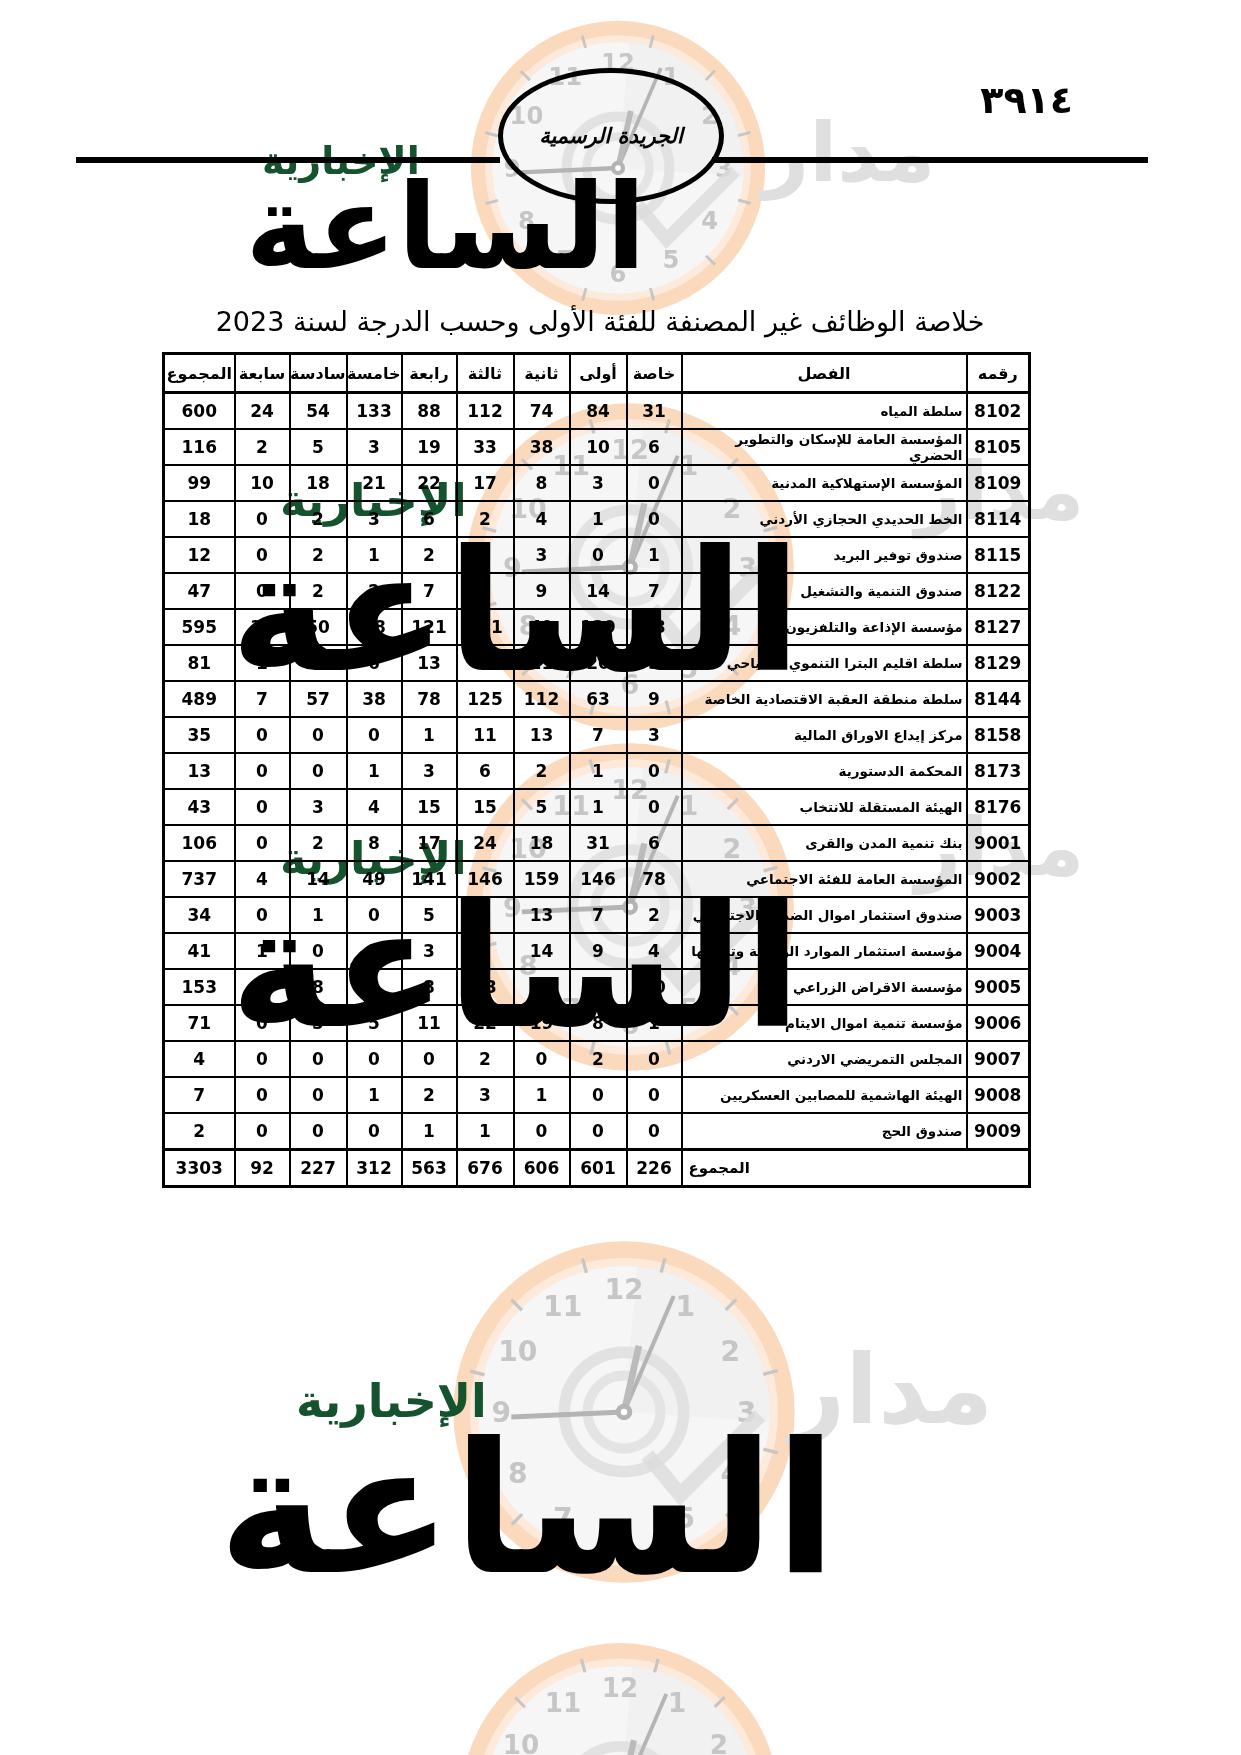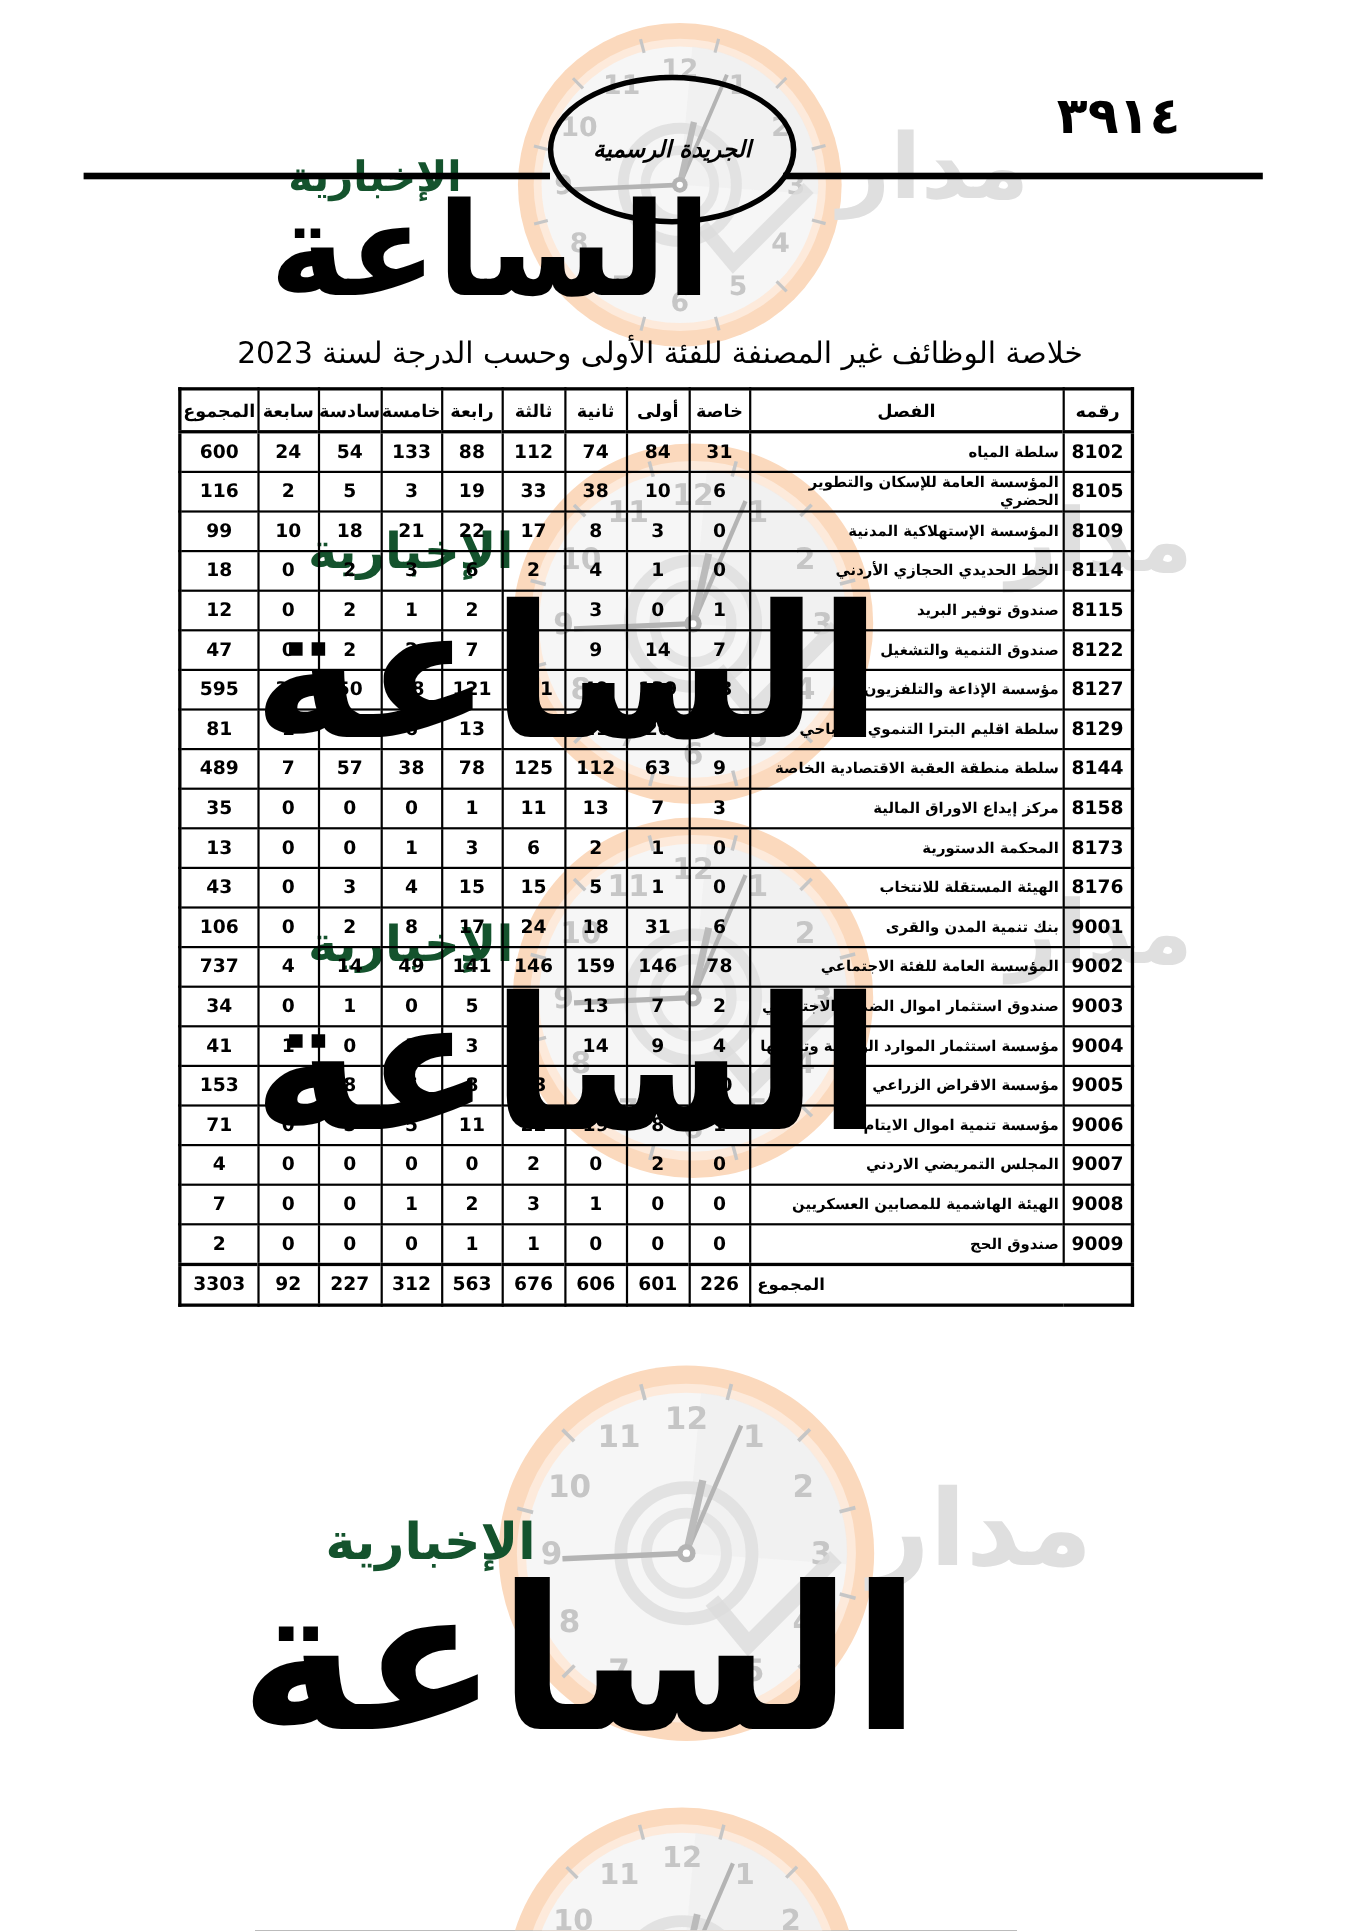--- a/index.html
+++ b/index.html
@@ -8,21 +8,21 @@
   
   .wm{position:absolute;inset:0;z-index:0;}
   .wm-clock{position:absolute;}
   .wm-clock svg{width:100%;height:100%;display:block;}
   .wm-txt{position:absolute;direction:rtl;white-space:nowrap;font-weight:bold;line-height:1;}
   .wm-ikhb{color:#14532d;}
   .wm-madar{color:#dfdfdf;}
   .wm-saa{color:#000000;}
   
   .content{position:absolute;inset:0;z-index:1;}
-  .page-number{position:absolute;top:78px;right:168px;font-size:46px;font-weight:bold;direction:rtl;}
+  .page-number{position:absolute;top:78px;right:168px;font-size:38px;font-weight:bold;direction:rtl;}
   .rule{position:absolute;top:157px;height:6px;background:#000;}
   .rule-left{left:76px;width:424px;}
   .rule-right{left:712px;width:436px;}
   .seal{position:absolute;left:498px;top:68px;width:216px;height:126px;border:5px solid #000;
         border-radius:50%;display:flex;align-items:center;justify-content:center;font-style:italic;}
   .seal-label{font-size:21px;font-weight:bold;direction:rtl;}
   .caption{position:absolute;left:162px;top:236px;width:866px;text-align:center;
            font-size:23px;font-weight:bold;direction:rtl;}
   .main-title{position:absolute;left:100px;top:306px;width:1000px;text-align:center;
               font-size:27px;font-weight:normal;direction:rtl;}

